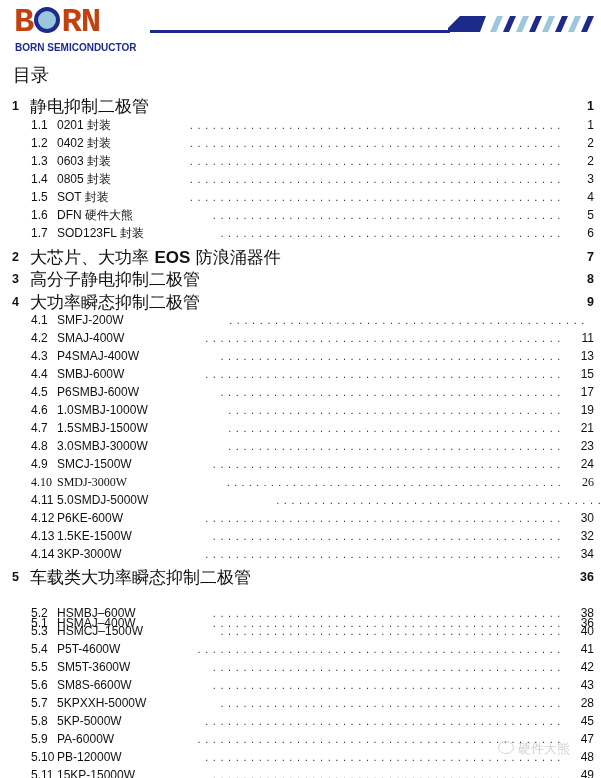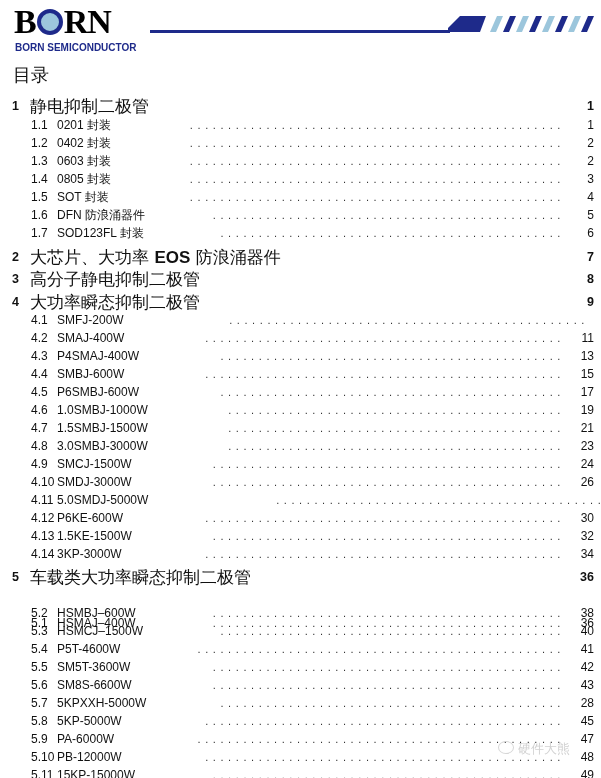--- a/index.html
+++ b/index.html
@@ -1,21 +1,21 @@
 <!DOCTYPE html>
 <html><head>
 <meta charset="utf-8">
 <style>
   html, body { margin: 0; padding: 0; background: #ffffff; }
   body { width: 601px; height: 778px; position: relative; overflow: hidden;
          font-family: "Liberation Sans", "DejaVu Sans", sans-serif; color: #111; }
   .header { position: absolute; left: 0; top: 0; width: 601px; height: 56px; }
   .logo { position: absolute; left: 14px; top: 4px; width: 135px; height: 50px; }
-  .logo-word { position: absolute; left: 0; top: 0; font-family: Liberation Serif, serif;
-               font-weight: bold; font-size: 34px; letter-spacing: -1px; color: #000000; line-height: 36px; }
+  .logo-word { position: absolute; left: 0; top: 0; font-family: Liberation Mono, monospace;
+               font-weight: bold; font-size: 34px; letter-spacing: -1px; color: #c2410c; line-height: 36px; }
   .logo-word .o { display: inline-block; width: 26px; height: 26px; border-radius: 50%;
                   border: 4px solid #1e2a8a; background: #9cc6dc; vertical-align: -2px; box-sizing: border-box; margin: 0 1px; }
   .logo-sub { position: absolute; left: 1px; top: 38px; font-weight: bold; font-size: 10px;
               color: #1e2a8a; letter-spacing: 0px; white-space: nowrap; }
   .header-line { position: absolute; left: 150px; top: 30px; width: 300px; height: 3px; background: #1e2a8a; }
   .header-stripes { position: absolute; left: 448px; top: 14px; width: 150px; height: 20px; }
 
   .toc-title { position: absolute; left: 13px; top: 63px; font-size: 18px; font-family: "DejaVu Sans", sans-serif; color: #111; }
 
   .row { position: absolute; left: 0; width: 601px; height: 18px; font-size: 12px; line-height: 18px; white-space: nowrap; }
@@ -94,21 +94,21 @@
       <span class="page">3</span>
     </div>
     <div class="row section" style="top: 188px;">
       <span class="num">1.5</span>
       <span class="label">SOT 封装</span>
       <span class="dots" style="width: 448px; text-align: right;">.................................................</span>
       <span class="page">4</span>
     </div>
     <div class="row section" style="top: 206px;">
       <span class="num">1.6</span>
-      <span class="label">DFN 防浪涌器件</span>
+      <span class="label">DFN 硬件大熊</span>
       <span class="dots" style="width: 424px; text-align: right;">..............................................</span>
       <span class="page">5</span>
     </div>
     <div class="row section" style="top: 224px;">
       <span class="num">1.7</span>
       <span class="label">SOD123FL 封装</span>
       <span class="dots" style="width: 413px; text-align: right;">.............................................</span>
       <span class="page">6</span>
     </div>
     <div class="row chapter" style="top: 248px;">
@@ -173,21 +173,21 @@
       <span class="label">3.0SMBJ-3000W</span>
       <span class="dots" style="width: 409px; text-align: right;">............................................</span>
       <span class="page">23</span>
     </div>
     <div class="row section" style="top: 455px;">
       <span class="num">4.9</span>
       <span class="label">SMCJ-1500W</span>
       <span class="dots" style="width: 425px; text-align: right;">..............................................</span>
       <span class="page">24</span>
     </div>
-    <div class="row section" style="top: 473px;">
+    <div class="row section" style="top: 473px; font-family: Liberation Serif, serif;">
       <span class="num">4.10</span>
       <span class="label">SMDJ-3000W</span>
       <span class="dots" style="width: 425px; text-align: right;">..............................................</span>
       <span class="page">26</span>
     </div>
     <div class="row section" style="top: 491px; padding-left: 48px;">
       <span class="num">4.11</span>
       <span class="label">5.0SMDJ-5000W</span>
       <span class="dots" style="width: 409px; text-align: right;">............................................</span>
       <span class="page">28</span>

